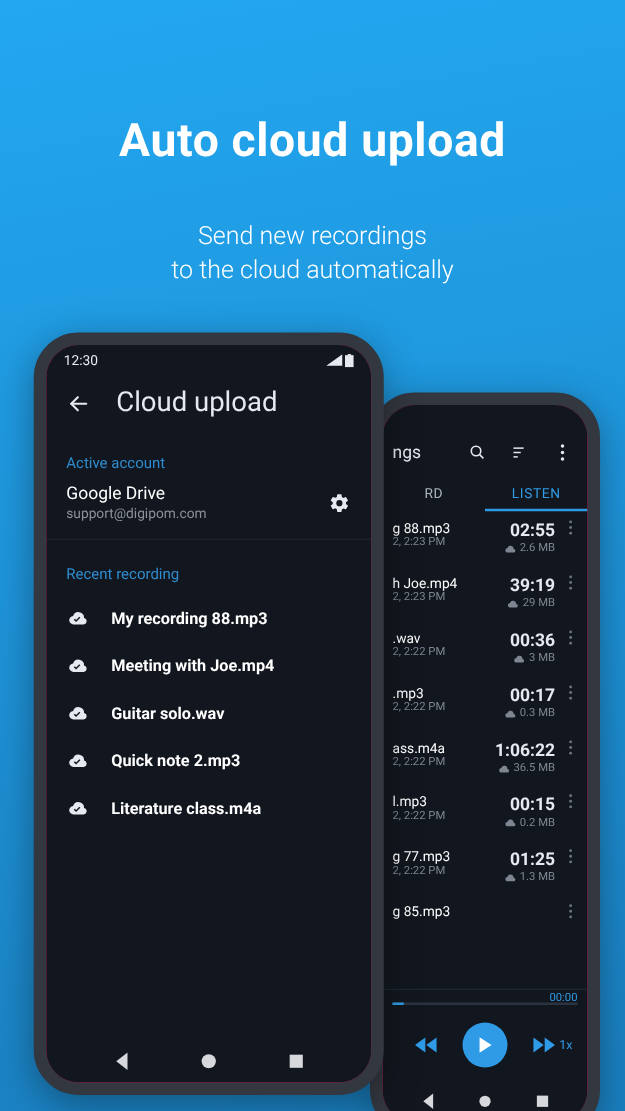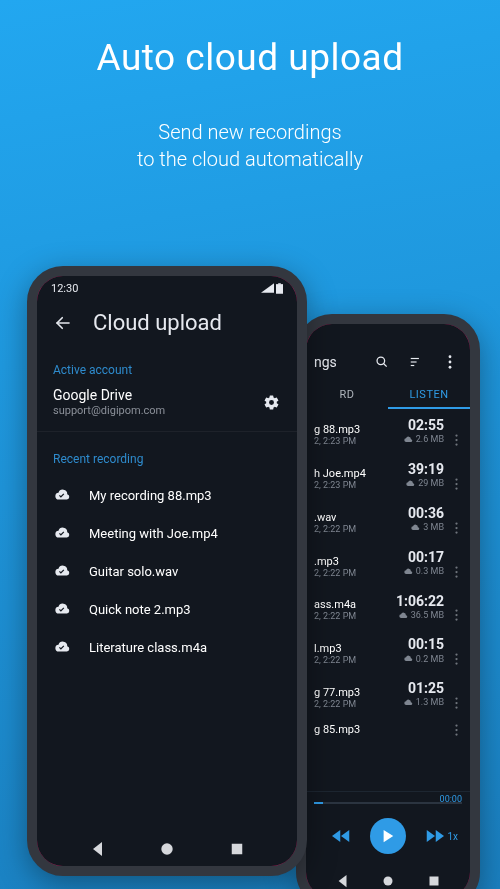--- a/index.html
+++ b/index.html
@@ -2,21 +2,21 @@
 <html><head>
 <meta charset="utf-8">
 <style>
 * { margin: 0; padding: 0; box-sizing: border-box; font-family: Roboto, -apple-system, BlinkMacSystemFont, "Segoe UI", Arial, sans-serif; }
 html, body { width: 500px; height: 889px; overflow: hidden; }
 body {
   background: linear-gradient(170deg, #22a7f0 0%, #1e93d8 50%, #1a7fbf 100%);
   position: relative;
 }
 .hero { text-align: center; color: #fff; }
-.hero-title { font-size: 37px; font-weight: 400; padding-top: 36px; letter-spacing: 0.5px; }
+.hero-title { font-size: 37px; font-weight: 700; padding-top: 92px; letter-spacing: 0.5px; }
 .hero-sub { font-size: 20px; font-weight: 300; line-height: 1.35; padding-top: 40px; }
 
 
 .phone {
   position: absolute;
   background: #be185d;
   border: 10px solid #33373f;
   border-radius: 36px;
   overflow: hidden;
   box-shadow: 0 8px 30px rgba(0,0,0,0.35);
@@ -37,40 +37,40 @@
 .icon-btn { display: inline-flex; align-items: center; justify-content: center; width: 20px; height: 20px; color: #e6e9ef; }
 
 
 .section-label { color: #2e8bcd; font-size: 12px; padding: 8px 16px 10px 16px; }
 .acct-row { display: flex; align-items: center; justify-content: space-between; padding: 0 16px 14px 16px; border-bottom: 1px solid rgba(255,255,255,0.05); }
 .acct-name { font-size: 14px; color: #fff; }
 .acct-email { font-size: 11px; color: #8b9099; margin-top: 1px; }
 .divider-gap { height: 12px; }
 
 .list { padding: 0 16px; }
-.row { display: flex; align-items: center; gap: 18px; padding: 10px 0; }
+.row { display: flex; align-items: center; gap: 18px; padding: 10px 0; font-weight: bold; }
 .row .cloud-icon { width: 18px; height: 18px; flex: 0 0 18px; }
 .row .file-name { font-size: 13px; color: #fff; }
 
 
 .navbar { position: absolute; bottom: 8px; left: 0; right: 0; display: flex; justify-content: space-evenly; align-items: center; color: #d6d8dc; }
 .nav-shape { width: 18px; height: 18px; display:inline-flex; align-items:center; justify-content:center; }
 
 
 .back-screen { display:flex; flex-direction:column; height:100%; font-size: 10px; }
 .back-appbar { display:flex; align-items:center; padding: 10px 10px 6px 8px; gap: 12px; }
 .back-appbar .title { flex:1; font-size: 14px; }
 .back-appbar .r { display:flex; gap:14px; }
 .tabs { display:flex; }
 .tab { flex:1; text-align:center; font-size: 11px; letter-spacing: 0.5px; padding: 10px 0 8px 0; color: #aeb4bb; position: relative; }
 .tab.active { color: #2f9be6; }
 .tab.active::after { content:""; position:absolute; left:0; right:0; bottom:0; height:2px; background:#2f9be6; }
 
 .back-list { flex:1; overflow:hidden; }
-.brow { display:flex; align-items:flex-end; padding: 7px 8px 7px 8px; }
+.brow { display:flex; align-items:flex-start; padding: 7px 8px 7px 8px; }
 .brow .bleft { flex:1; min-width:0; }
 .brow .btitle { font-size: 11px; color:#fff; white-space:nowrap; overflow:hidden; }
 .brow .bsub { font-size: 9px; color:#7f8691; white-space:nowrap; }
 .brow .bright { text-align:right; font-size: 9px; color:#7f8691; line-height:1.3; padding-right: 4px;}
 .brow .bdur { color:#e6e9ef; font-size:14px;font-weight:bold; }
 .brow .bsize { display:flex; align-items:center; justify-content:flex-end; gap:3px; }
 .brow .more { width: 12px; display:flex; align-items:center; justify-content:center; margin-left:2px;}
 .more svg { opacity:0.6; }
 
 

